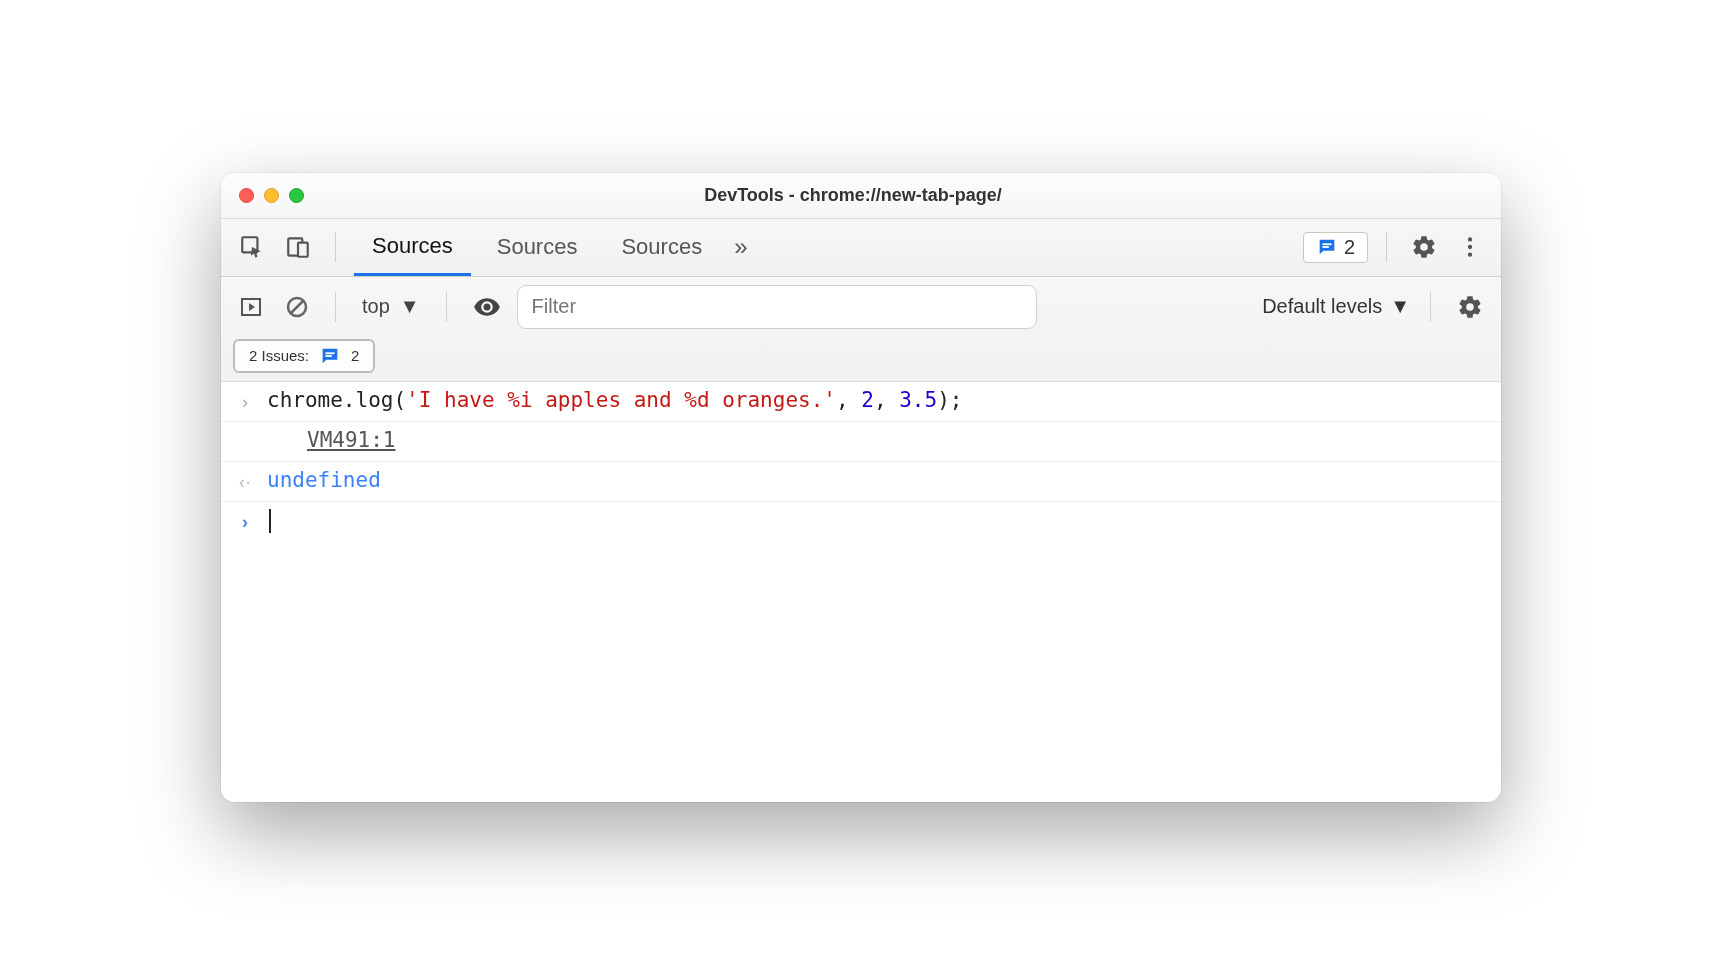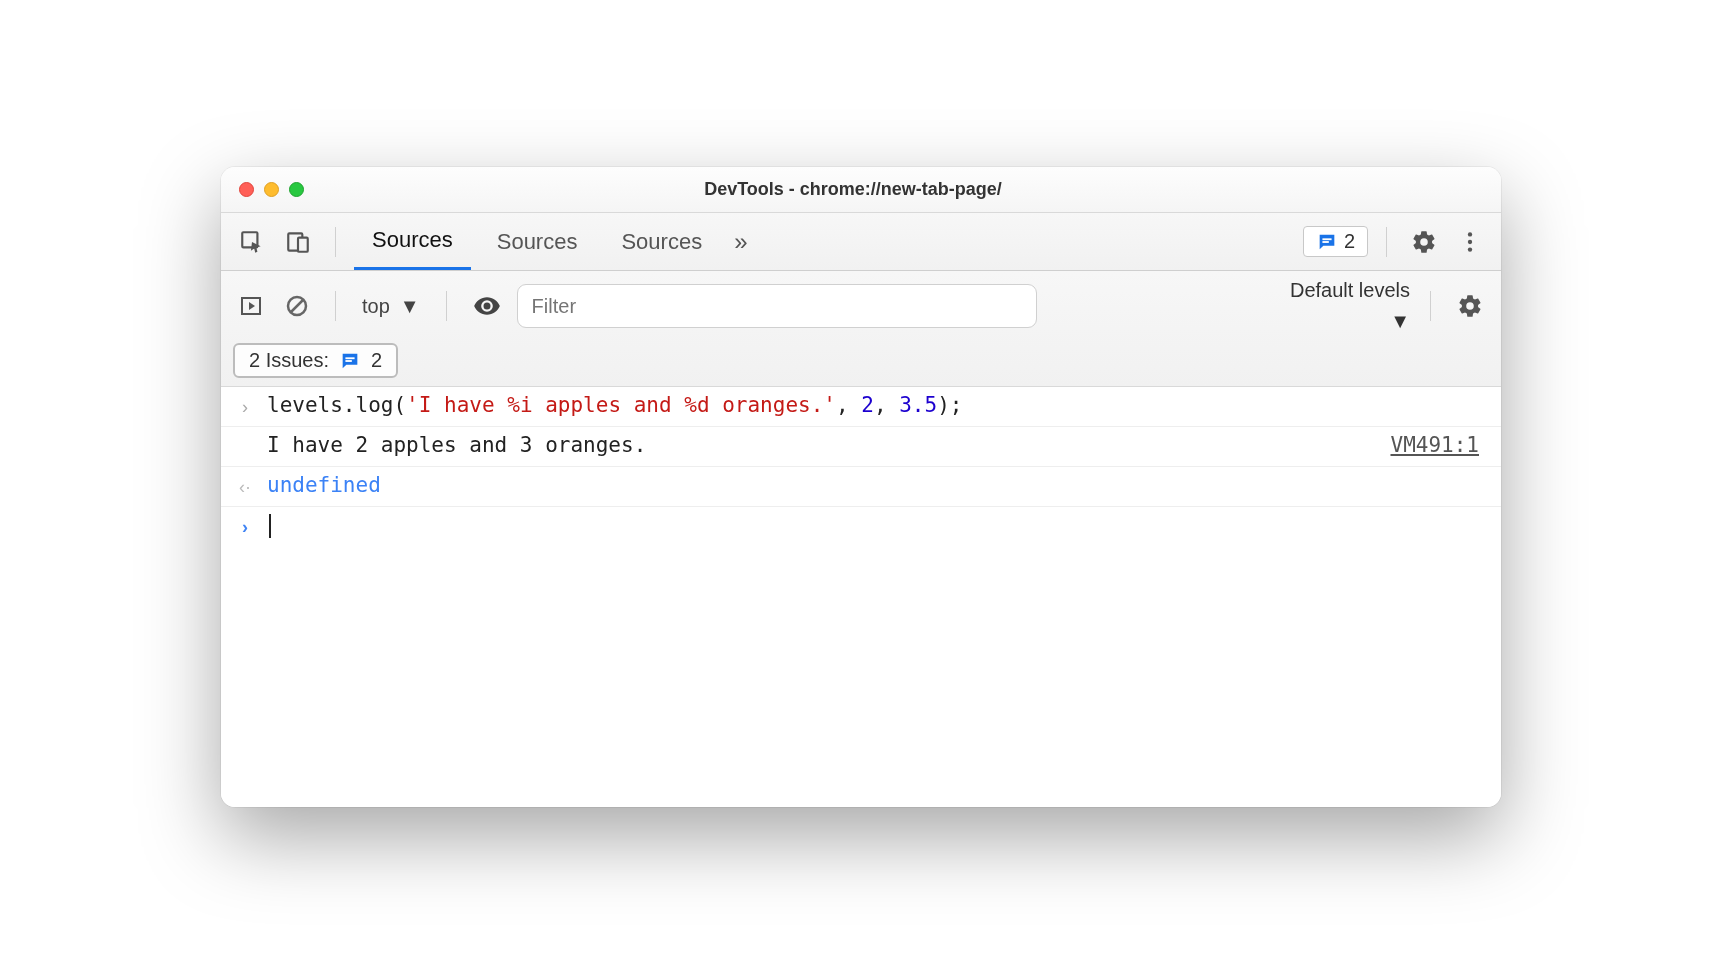--- a/index.html
+++ b/index.html
@@ -66,30 +66,30 @@
 .filter-input {
   flex: 0 0 520px;
   height:44px;
   border:1px solid #d0d0d0;
   border-radius:9px;
   background:#fff;
   font-size:20px;
   padding:0 14px;
   color:#555;
 }
-.levels { display:flex; align-items:flex-end; gap:8px; cursor:pointer; font-size:20px; color:#333;flex-direction:column; }
+.levels { display:flex; align-items:flex-start; gap:8px; cursor:pointer; font-size:20px; color:#333; }
 .issues-chip {
   display:inline-flex;
   align-items:center;
   gap:10px;
   border:2px solid #bcbcbc;
   border-radius:6px;
   background:#fdfdfd;
   padding:4px 14px;
-  font-size:20px;
+  font-size:15px;
   color:#333;
   width:fit-content;
 }
 
 .console-area { background:#fff; font-family: Menlo, Consolas, monospace; font-size:21px; }
 .row { display:flex; align-items:flex-start; padding:6px 14px; border-bottom:1px solid #eee; gap:12px; min-height:40px; }
 .gutter { width:20px; color:#aaa; font-family:-apple-system,Arial,sans-serif; font-size:18px; display:flex; justify-content:center; padding-top:4px; }
 .gutter.blue { color:#4285f4; font-weight:600; }
 .content { flex:1; color:#222; }
 .src-link { color:#555; text-decoration:underline; cursor:pointer; padding-right:8px;margin-left:40px; }
@@ -207,27 +207,26 @@
         </svg>
       <span>2</span>
     </div>
   </div>
 
   <div class="console-area">
 
     <div class="row">
       <div class="gutter">›</div>
       <div class="content">
-        <span class="tok-method">levels.log</span><span class="tok-paren">(</span><span class="tok-str">'I have %i apples and %d oranges.'</span><span class="tok-comma">, </span><span class="tok-num">2</span><span class="tok-comma">, </span><span class="tok-num">3.5</span><span class="tok-paren">);</span>
+        <span class="tok-method">chrome.log</span><span class="tok-paren">(</span><span class="tok-str">'I have %i apples and %d oranges.'</span><span class="tok-comma">, </span><span class="tok-num">2</span><span class="tok-comma">, </span><span class="tok-num">3.5</span><span class="tok-paren">);</span>
       </div>
     </div>
 
     <div class="row">
       <div class="gutter"></div>
-      <div class="content">I have 2 apples and 3 oranges.</div>
       <div class="src-link">VM491:1</div>
     </div>
 
     <div class="row">
       <div class="gutter" style="color:#bbb;">‹·</div>
       <div class="content undef">undefined</div>
     </div>
 
     <div class="row" style="border-bottom:none;">
       <div class="gutter blue">›</div>

